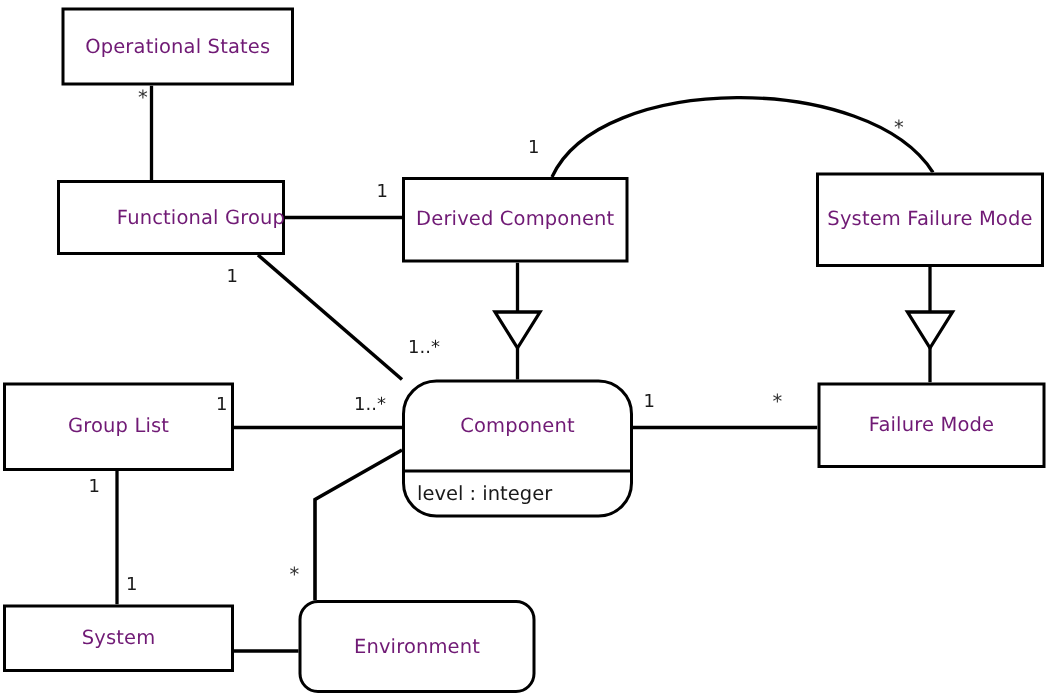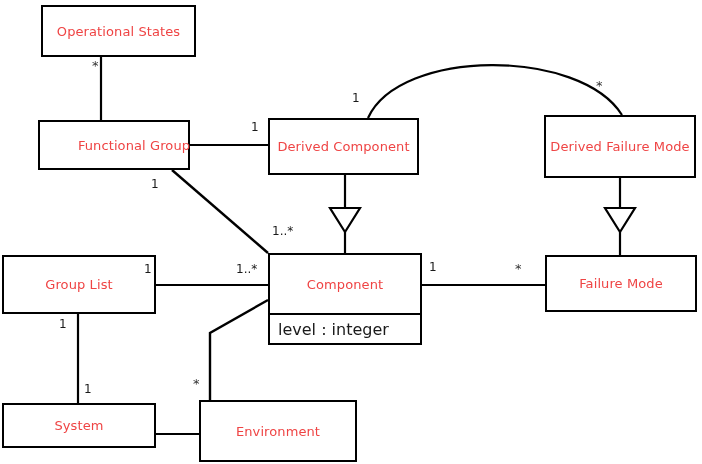--- a/index.html
+++ b/index.html
@@ -31,31 +31,31 @@
     display: flex;
     flex-direction: column;
     z-index: 2;
   }
   .class-name-compartment {
     flex: 1 1 auto;
     display: flex;
     align-items: center;
     justify-content: center;
     font-size: 13px;
-    color: #ef4444;
+    color: #701a75;
     letter-spacing: 0.1px;
     white-space: nowrap;
   }
   .class-attr-compartment {
     border-top: 2px solid #000000;
     display: flex;
     align-items: center;
     justify-content: flex-start;
     padding-left: 8px;
-    font-size: 16px;
+    font-size: 13px;
     color: #1a1a1a;
     white-space: nowrap;
     height: 28px;
     flex: 0 0 auto;
   }
   .mult-label {
     position: absolute;
     font-size: 12px;
     color: #1a1a1a;
     white-space: nowrap;
@@ -118,41 +118,41 @@
 
   <div class="uml-class" style="left:38px; top:120px; width:152px; height:50px;padding-left:40px;">
     <div class="class-name-compartment">Functional Group</div>
   </div>
 
   <div class="uml-class" style="left:268px; top:118px; width:151px; height:57px;">
     <div class="class-name-compartment">Derived Component</div>
   </div>
 
   <div class="uml-class" style="left:544px; top:115px; width:152px; height:63px;">
-    <div class="class-name-compartment">Derived Failure Mode</div>
+    <div class="class-name-compartment">System Failure Mode</div>
   </div>
 
   <div class="uml-class" style="left:2px; top:255px; width:154px; height:59px;">
     <div class="class-name-compartment">Group List</div>
   </div>
 
-  <div class="uml-class" style="left:268px; top:253px; width:154px; height:92px;">
+  <div class="uml-class" style="left:268px; top:253px; width:154px; height:92px;border-radius:23px;">
     <div class="class-name-compartment">Component</div>
     <div class="class-attr-compartment">level : integer</div>
   </div>
 
   <div class="uml-class" style="left:545px; top:255px; width:152px; height:57px;">
     <div class="class-name-compartment">Failure Mode</div>
   </div>
 
   <div class="uml-class" style="left:2px; top:403px; width:154px; height:45px;">
     <div class="class-name-compartment">System</div>
   </div>
 
-  <div class="uml-class" style="left:199px; top:400px; width:158px; height:62px;">
+  <div class="uml-class" style="left:199px; top:400px; width:158px; height:62px;border-radius:13px;">
     <div class="class-name-compartment">Environment</div>
   </div>
 
   <div class="mult-label star" style="left:92px; top:60px;">*</div>
 
   <div class="mult-label" style="left:251px; top:121px;">1</div>
 
   <div class="mult-label" style="left:352px; top:92px;">1</div>
 
   <div class="mult-label star" style="left:596px; top:80px;">*</div>

